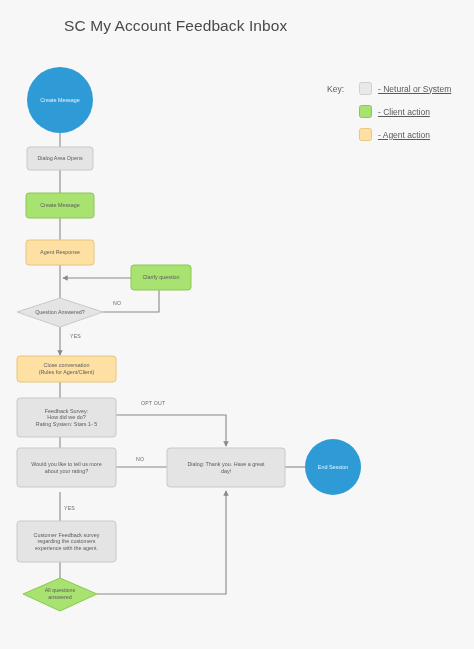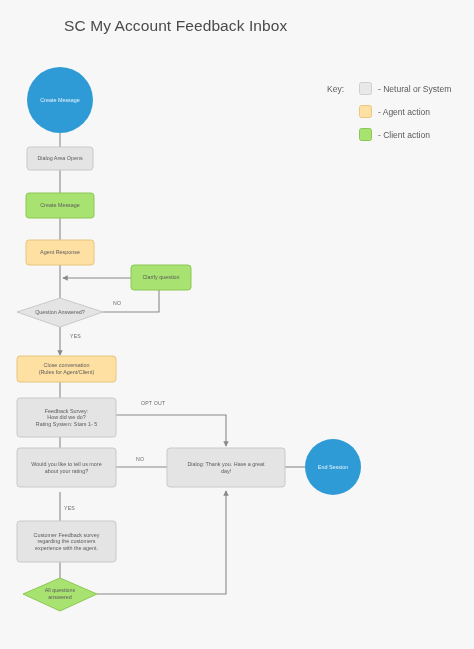--- a/index.html
+++ b/index.html
@@ -77,20 +77,21 @@
     margin-right: 6px;
     flex: 0 0 auto;
   }
   .sw-neutral { background: #e8e8e8; border: 1px solid #cfcfcf; }
   .sw-agent   { background: #ffe0a3; border: 1px solid #e8c87f; }
   .sw-client  { background: #a8e271; border: 1px solid #8cc756; }
   .legend-label {
     font-size: 8.5px;
     color: #5a5a5a;
     white-space: nowrap;
+    text-decoration: underline;
   }
 
   
   .node-label {
     position: absolute;
     text-align: center;
     color: #5c5c5c;
     font-size: 5.4px;
     line-height: 6.6px;
     display: flex;
@@ -118,27 +119,27 @@
   </div>
 
   <div class="legend">
     <div class="legend-row">
       <div class="legend-key">Key:</div>
       <div class="swatch sw-neutral"></div>
       <div class="legend-label">- Netural or System</div>
     </div>
     <div class="legend-row">
       <div class="legend-key"></div>
-      <div class="swatch sw-agent"></div>
-      <div class="legend-label">- Agent action</div>
+      <div class="swatch sw-client"></div>
+      <div class="legend-label">- Client action</div>
     </div>
     <div class="legend-row">
       <div class="legend-key"></div>
-      <div class="swatch sw-client"></div>
-      <div class="legend-label">- Client action</div>
+      <div class="swatch sw-agent"></div>
+      <div class="legend-label">- Agent action</div>
     </div>
   </div>
 
   <svg class="flow" viewBox="0 0 474 649">
     <defs>
       <marker id="arrow" viewBox="0 0 10 10" refX="8.6" refY="5" markerWidth="5" markerHeight="5" orient="auto-start-reverse">
         <path d="M 0 0 L 10 5 L 0 10 z" fill="#8a8a8a"></path>
       </marker>
     </defs>
 

